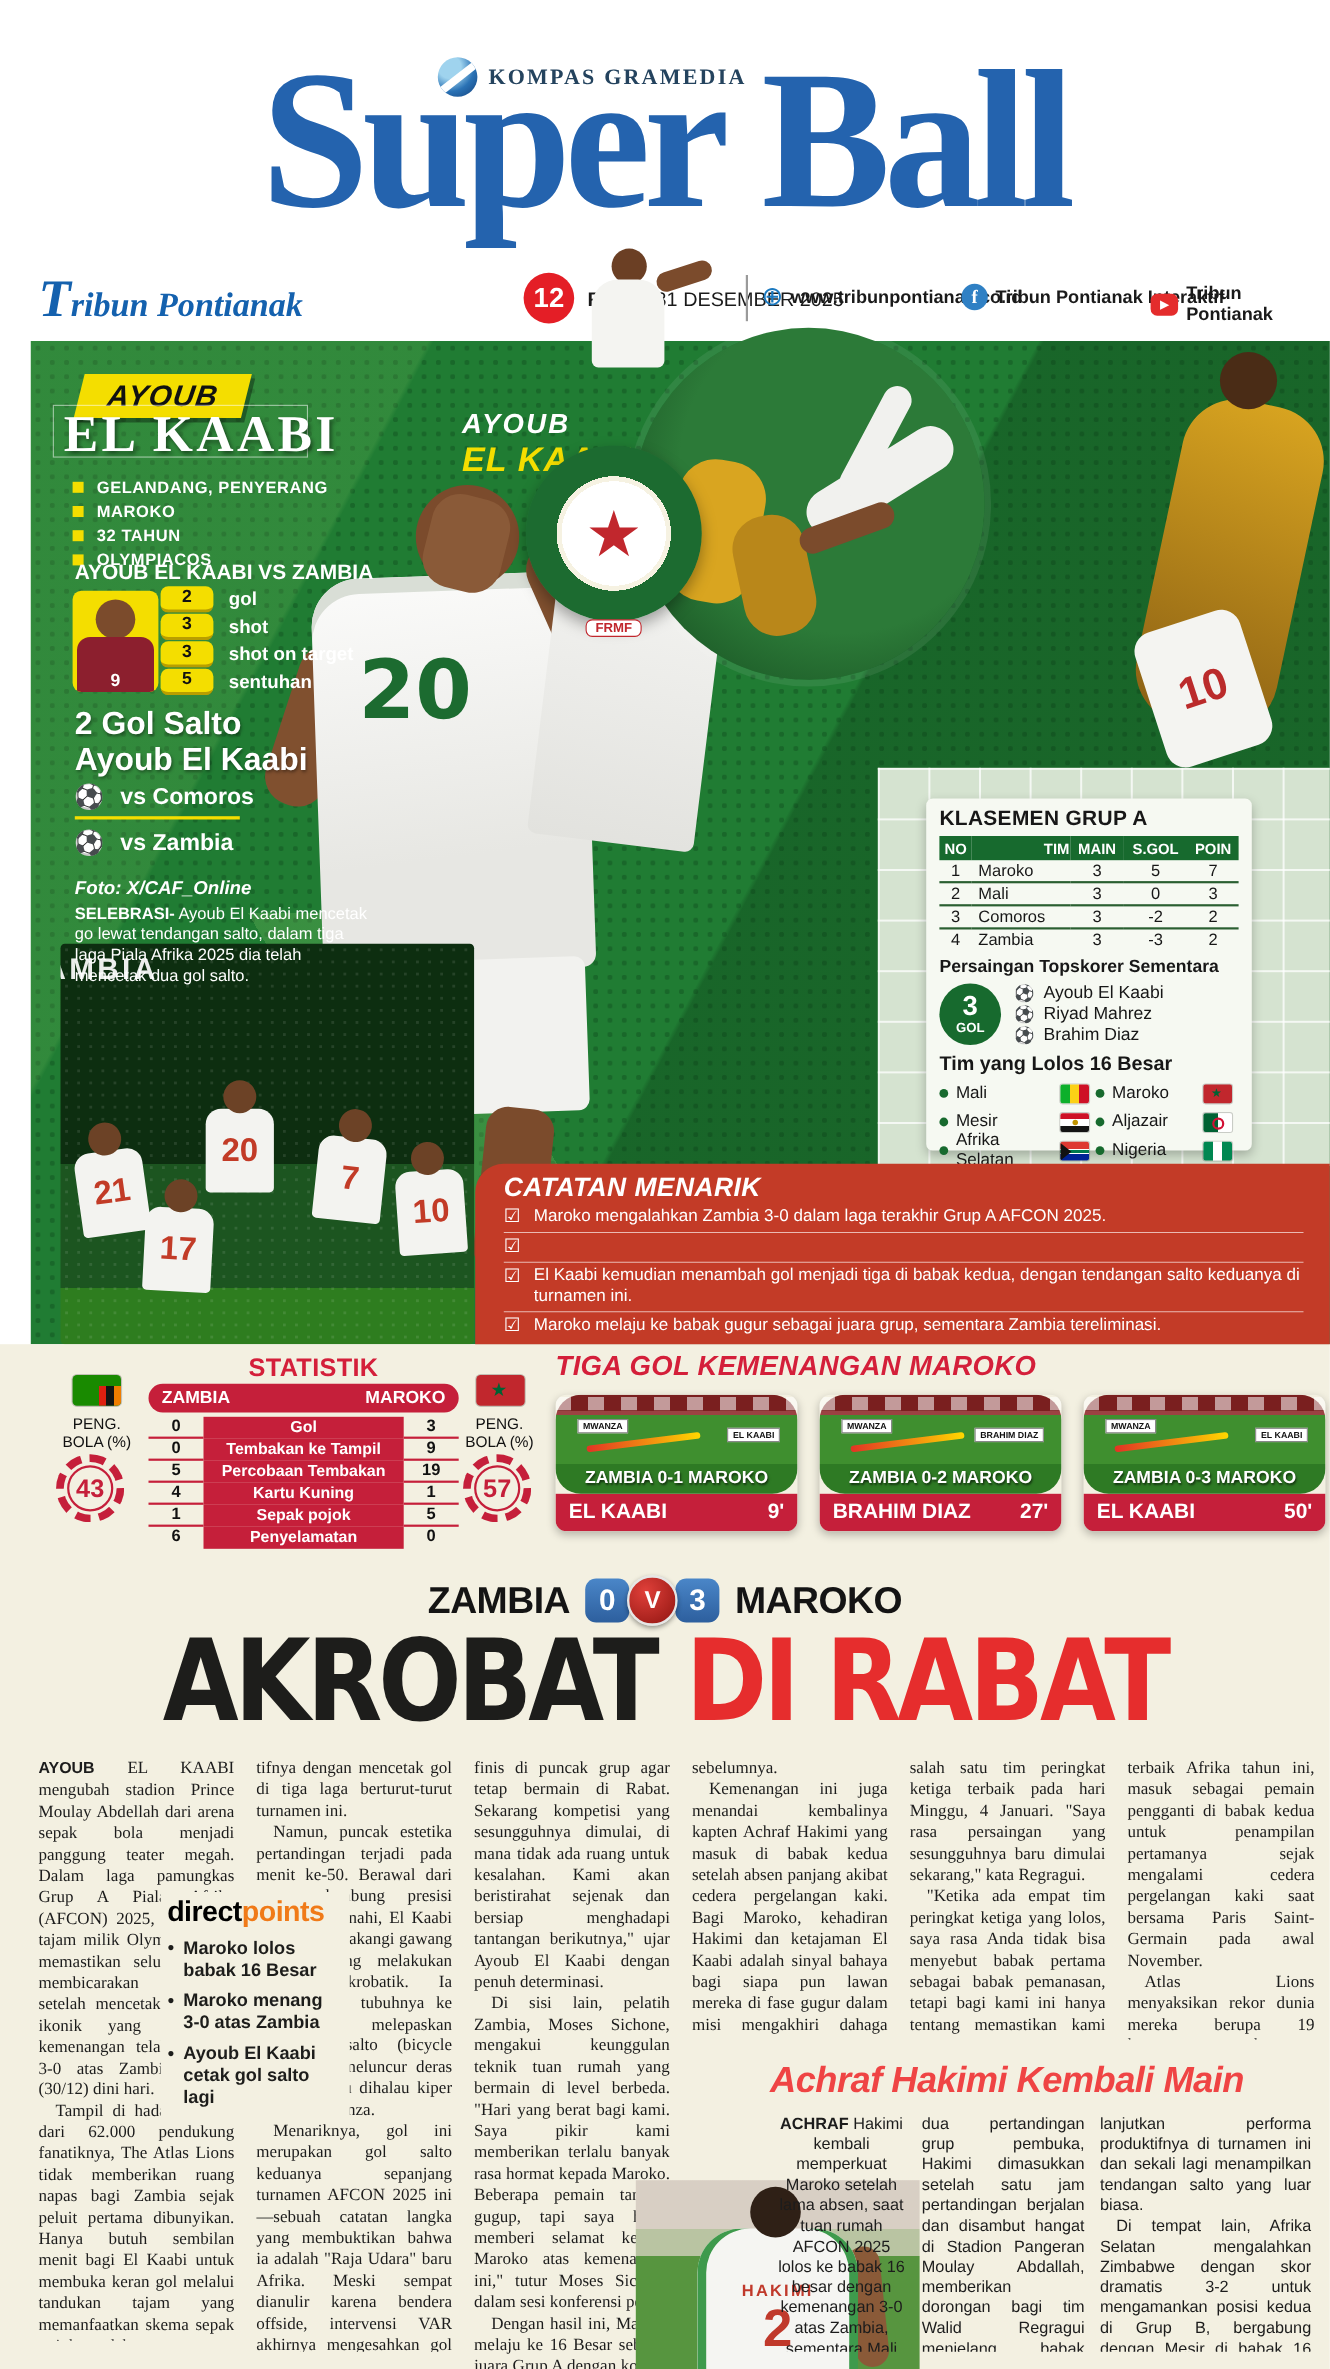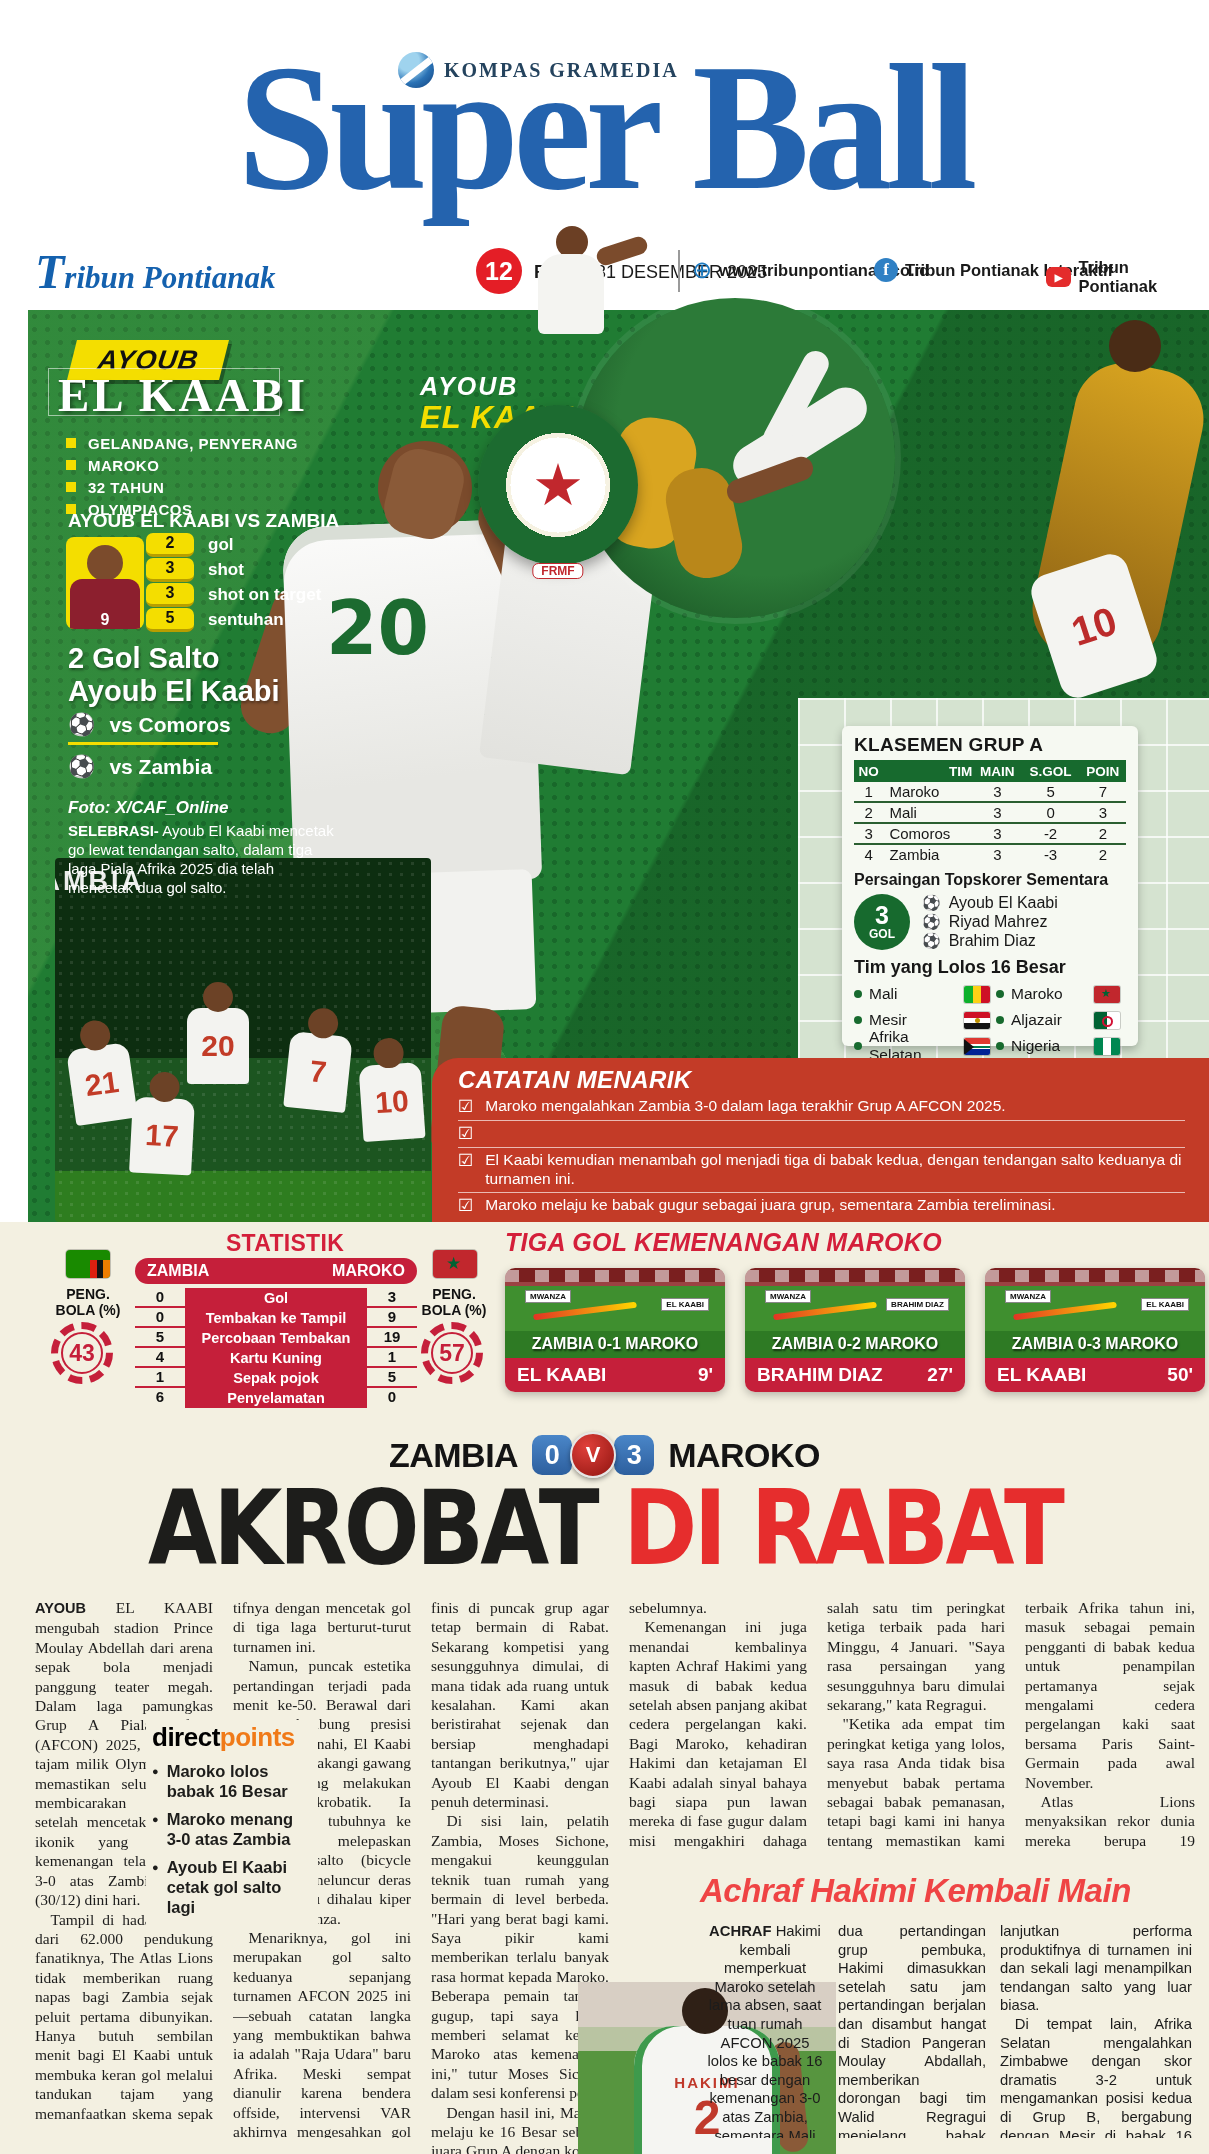--- a/index.html
+++ b/index.html
@@ -184,32 +184,32 @@
   .stat-row{display:grid;grid-template-columns:50px 182px 50px;height:20px;align-items:center;}
   .sl{background:#c51f3a;color:#fff;font-weight:bold;font-size:14.5px;text-align:center;height:20px;line-height:20px;}
   .sn{font-weight:bold;font-size:15px;text-align:center;border-bottom:2px solid #c51f3a;height:20px;line-height:18px;color:#111;}
   .stat-row:last-child .sn{border-bottom:none;}
   .flag-lg{position:absolute;width:44px;height:28px;border-radius:4px;box-shadow:0 0 0 1px rgba(0,0,0,.2);overflow:hidden;}
   .flag-zambia{left:31px;top:22px;background:#198a00;}
   .flag-zambia::after{content:"";position:absolute;right:0;bottom:0;width:45%;height:66%;
     background:linear-gradient(90deg,#de2010 0 33%,#141414 33% 66%,#ef7d00 66%);}
   .flag-maroko-lg{left:398px;top:22px;background:#c1272d;}
   .flag-maroko-lg::after{content:"★";position:absolute;left:13px;top:3px;color:#006233;font-size:17px;}
-  .poss-label{position:absolute;width:86px;text-align:center;color:#111;font-weight:bold;font-size:14px;line-height:16px;top:58px;}
+  .poss-label{position:absolute;width:86px;text-align:center;color:#111;font-weight:normal;font-size:14px;line-height:16px;top:58px;}
   .poss-ring{position:absolute;top:94px;width:62px;height:62px;border:7px dashed #c51f3a;border-radius:50%;background:#f3f0e1;
     display:flex;align-items:center;justify-content:center;color:#c51f3a;font-weight:bold;font-size:23px;}
   .poss-ring::after{content:"";position:absolute;inset:3px;border:2px solid #c51f3a;border-radius:50%;}
 
   
   .tigagol{position:absolute;left:505px;top:1228px;width:704px;height:180px;}
   .tg-title{color:#d41f3a;font-weight:bold;font-style:italic;font-size:25px;letter-spacing:.3px;}
   .cards{position:absolute;left:0px;top:40px;display:flex;gap:20px;}
   .card{width:220px;height:124px;border-radius:10px;overflow:hidden;box-shadow:0 3px 8px rgba(0,0,0,.25);}
   .cphoto{position:relative;width:100%;height:90px;
-    background:linear-gradient(180deg,#7a1f1f 0 16%,#9b4242 16% 20%,#3f8f2f 20% 70%,#2e7a24 70%);}
+    background:linear-gradient(180deg,#7a1f1f 0 16%,#9b4242 16% 20%,#3f8f2f 20% 70%,#2e7a24 70%);border-radius:23px;}
   .cphoto::before{content:"";position:absolute;left:0;top:2px;width:100%;height:12px;
     background:repeating-linear-gradient(90deg,rgba(255,255,255,.55) 0 14px,transparent 14px 30px);}
   .arrow{position:absolute;left:28px;top:40px;width:104px;height:6px;border-radius:3px;
     background:linear-gradient(90deg,#e23324,#ffd800);transform:rotate(-7deg);}
   .chip{position:absolute;background:#fff;color:#111;font-weight:bold;font-size:8px;padding:1px 4px;border:1px solid #888;white-space:nowrap;}
   .chip.a{left:20px;top:22px;}
   .chip.b{right:16px;top:30px;}
   .cscore{position:absolute;left:0;bottom:5px;width:100%;text-align:center;color:#fff;font-weight:bold;font-size:16px;text-shadow:1px 2px 2px rgba(0,0,0,.6);}
   .cfoot{height:34px;background:#c51f3a;display:flex;align-items:center;justify-content:space-between;padding:0 12px;color:#fff;}
   .cscorer{font-weight:bold;font-size:19px;}

